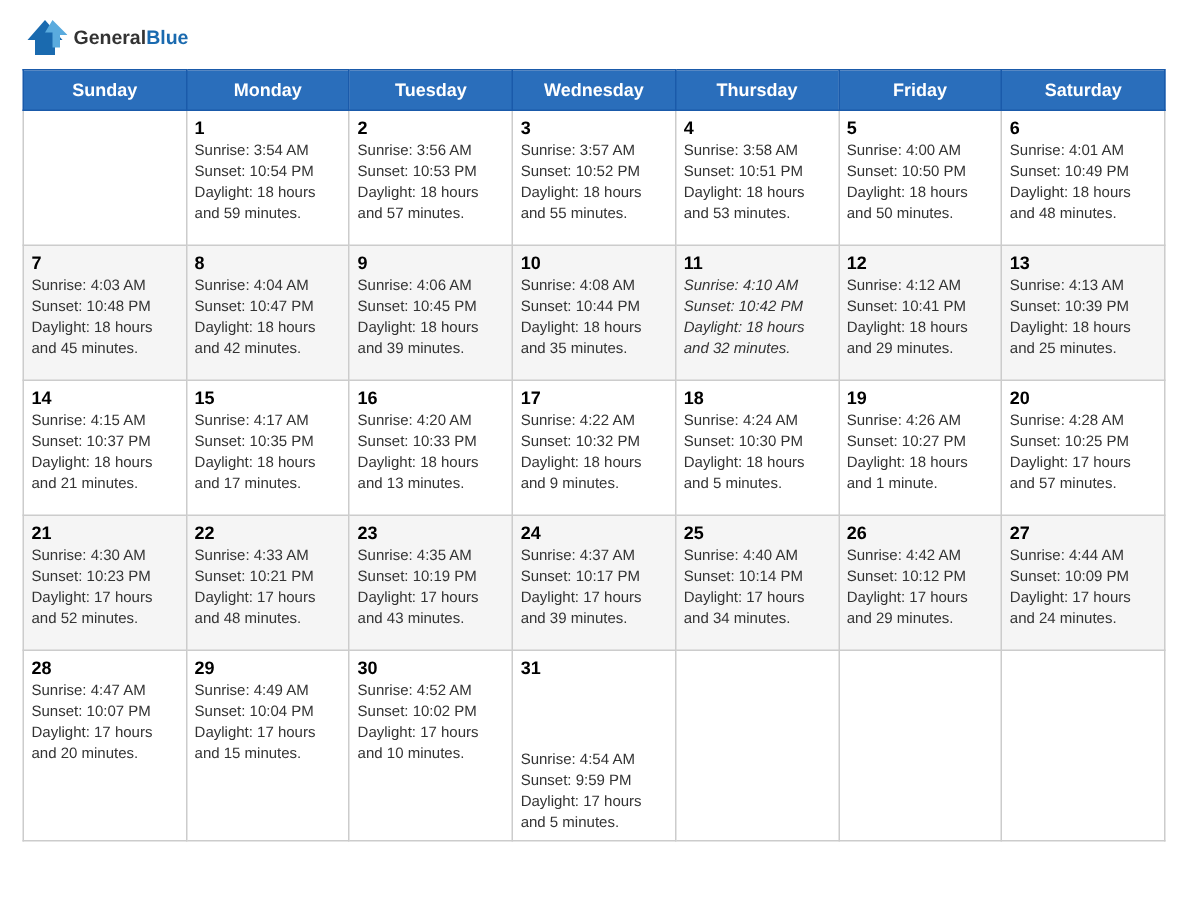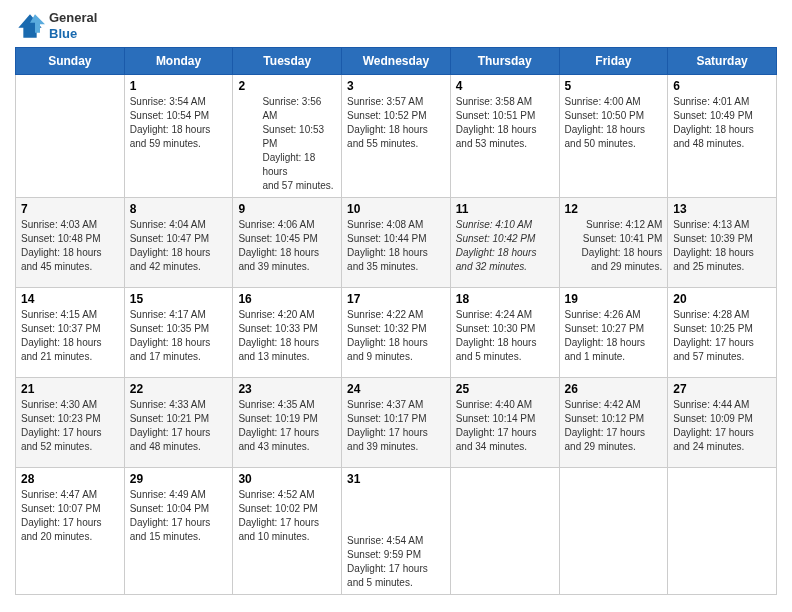--- a/index.html
+++ b/index.html
@@ -16,21 +16,21 @@
       align-items: flex-start;
       margin-bottom: 6px;
     }
     .logo {
       display: flex;
       align-items: center;
       gap: 4px;
     }
     .logo-text {
       display: flex;
-      flex-direction: column;
+      flex-direction: row;
       font-size: 13px;
       line-height: 1.2;
     }
     .logo-text .general { color: #333; font-weight: bold; }
     .logo-text .blue { color: #1a6aaf; font-weight: bold; }
     .logo-icon {
       width: 30px;
       height: 30px;
     }
     .title-block {
@@ -122,21 +122,21 @@
         <td class="empty-cell"></td>
         <td>
           <span class="day-number">1</span>
           <div class="cell-content" style="white-space: pre-line;">Sunrise: 3:54 AM
 Sunset: 10:54 PM
 Daylight: 18 hours
 and 59 minutes.</div>
         </td>
         <td>
           <span class="day-number">2</span>
-          <div class="cell-content" style="white-space: pre-line; margin-left: 24px;">Sunrise: 3:56 AM
+          <div class="cell-content" style="white-space: pre-line;">Sunrise: 3:56 AM
 Sunset: 10:53 PM
 Daylight: 18 hours
 and 57 minutes.</div>
         </td>
         <td>
           <span class="day-number">3</span>
           <div class="cell-content" style="white-space: pre-line;">Sunrise: 3:57 AM
 Sunset: 10:52 PM
 Daylight: 18 hours
 and 55 minutes.</div>
@@ -194,21 +194,21 @@
         </td>
         <td>
           <span class="day-number">11</span>
           <div class="cell-content" style="white-space: pre-line; font-style: italic;">Sunrise: 4:10 AM
 Sunset: 10:42 PM
 Daylight: 18 hours
 and 32 minutes.</div>
         </td>
         <td>
           <span class="day-number">12</span>
-          <div class="cell-content" style="white-space: pre-line; text-align: right;">Sunrise: 4:12 AM
+          <div class="cell-content" style="white-space: pre-line;">Sunrise: 4:12 AM
 Sunset: 10:41 PM
 Daylight: 18 hours
 and 29 minutes.</div>
         </td>
         <td>
           <span class="day-number">13</span>
           <div class="cell-content" style="white-space: pre-line;">Sunrise: 4:13 AM
 Sunset: 10:39 PM
 Daylight: 18 hours
 and 25 minutes.</div>

